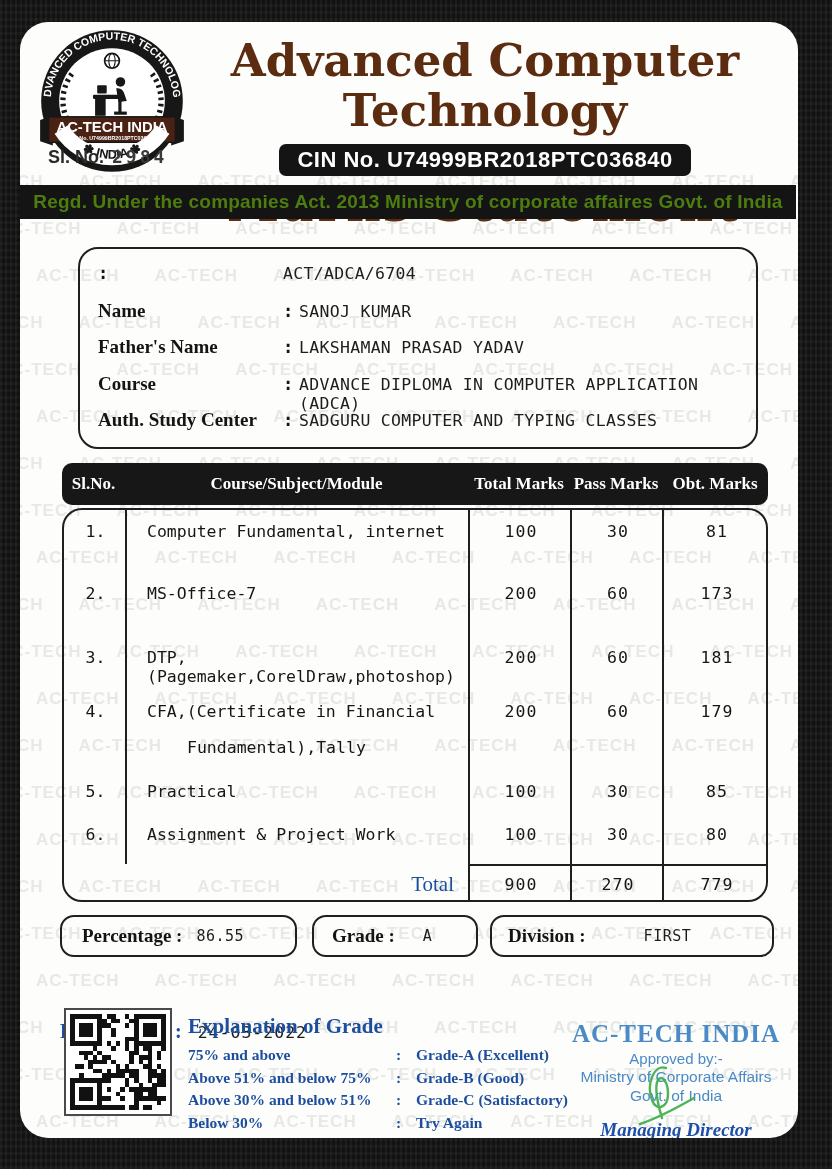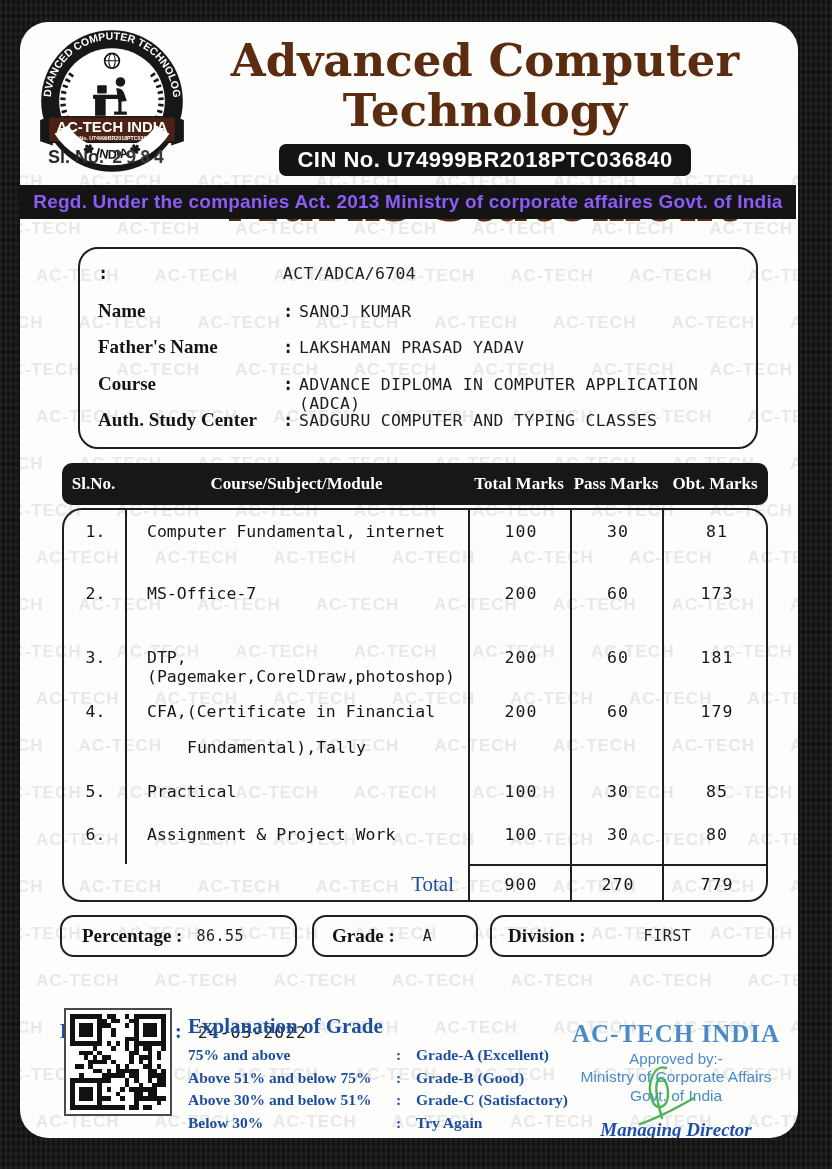--- a/index.html
+++ b/index.html
@@ -40,21 +40,21 @@
     display:inline-block;margin-top:8px;background:#141414;color:#fff;
     font-family:"Liberation Sans",sans-serif;font-weight:bold;font-size:22px;
     padding:3px 18px;border-radius:7px;letter-spacing:.5px;
   }
   .doc-title{
     margin-top:4px;font-family:"DejaVu Serif",serif;font-weight:bold;font-size:47px;
     color:#5b2c10;letter-spacing:4px;line-height:50px;
   }
   .banner{
     position:absolute;left:0;top:163px;width:776px;height:34px;background:#141414;
-    color:#8b5cf6;display:flex;align-items:center;justify-content:center;
+    color:#4d7c0f;display:flex;align-items:center;justify-content:center;
     font-family:"Liberation Sans",sans-serif;font-weight:bold;font-size:19px;letter-spacing:.2px;
   }
   
   .details-box{
     position:absolute;left:58px;top:225px;width:680px;height:202px;
     border:2.5px solid #1f1f1f;border-radius:20px;box-sizing:border-box;
     padding:14px 0 0 18px;
   }
   .drow{display:grid;grid-template-columns:185px 16px 1fr;align-items:baseline;height:36.5px;}
   .dlabel{font-weight:bold;font-size:19px;color:#141414;}

